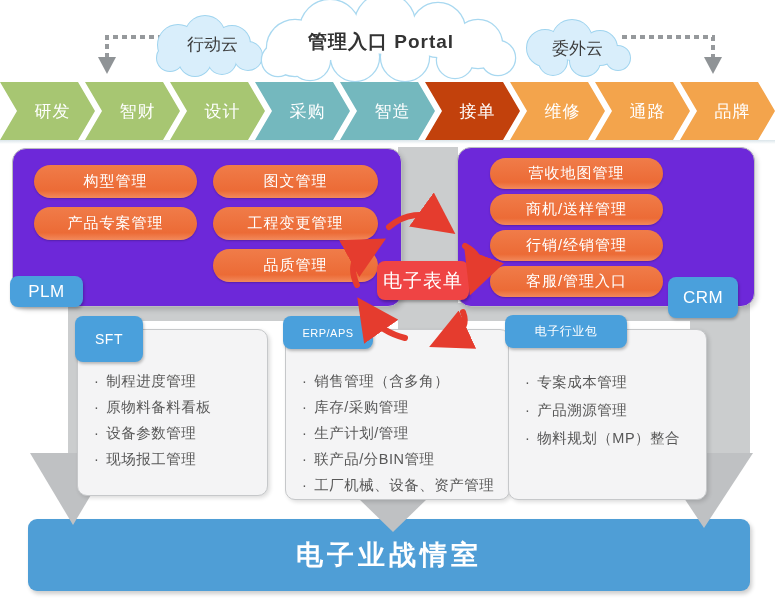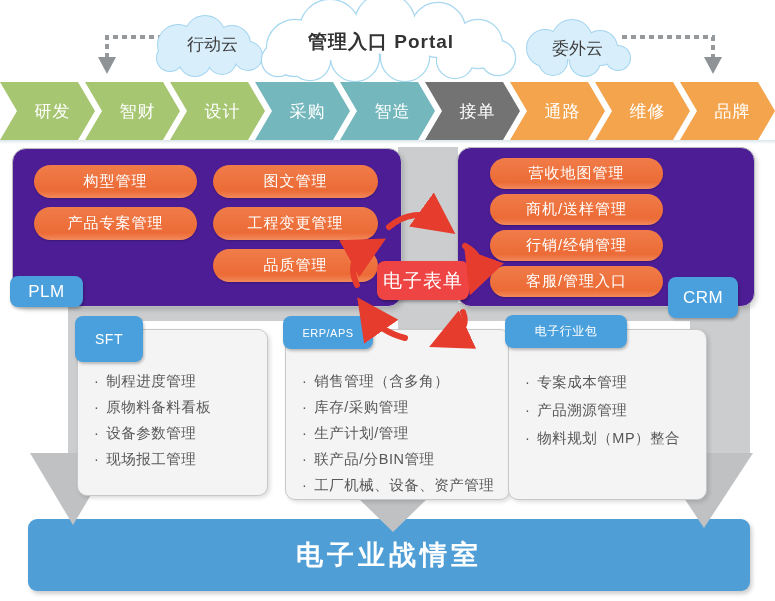--- a/index.html
+++ b/index.html
@@ -14,21 +14,21 @@
   
   #chevron-bar{position:absolute;left:0;top:82px;width:775px;height:58px;display:flex;z-index:2;}
   .chev{width:95px;height:58px;flex:0 0 95px;display:flex;align-items:center;justify-content:center;
         clip-path:polygon(0 0,calc(100% - 17px) 0,100% 50%,calc(100% - 17px) 100%,0 100%,17px 50%);
         color:#fff;font-size:17px;letter-spacing:1px;padding-left:10px;box-sizing:border-box;}
   .chev + .chev{margin-left:-10px;}
   #bar-shadow{position:absolute;left:0;top:140px;width:775px;height:4px;
         background:linear-gradient(180deg,rgba(150,180,195,.35),rgba(150,180,195,0));z-index:1;}
 
   
-  .bigbox{position:absolute;background:#4c1d95;border:1.5px solid #b9bcbe;border-radius:14px;
+  .bigbox{position:absolute;background:#6d28d9;border:1.5px solid #b9bcbe;border-radius:14px;
           box-shadow:2px 3px 5px rgba(0,0,0,.16);z-index:3;}
   .pill{position:absolute;border-radius:17px;color:#fff;font-size:15px;letter-spacing:1px;
         display:flex;align-items:center;justify-content:center;
         background:linear-gradient(180deg,#f07c49 0%,#ec6b36 78%,#f2895b 100%);
         box-shadow:0 1px 2px rgba(0,0,0,.22);}
   .tab{position:absolute;background:#4aa0dc;color:#fff;border-radius:8px;
        display:flex;align-items:center;justify-content:center;
        box-shadow:1px 2px 3px rgba(0,0,0,.25);z-index:4;font-size:17px;letter-spacing:.5px;}
 
   
@@ -153,28 +153,28 @@
       </div>
     <div class="chev" style="background: rgb(167, 198, 114);">
         <span>设计</span>
       </div>
     <div class="chev" style="background: rgb(116, 184, 190);">
         <span>采购</span>
       </div>
     <div class="chev" style="background: rgb(116, 184, 190);">
         <span>智造</span>
       </div>
-    <div class="chev" style="background: #737373;">
+    <div class="chev" style="background: #c2410c;">
         <span>接单</span>
+      </div>
+    <div class="chev" style="background: rgb(243, 164, 76);">
+        <span>维修</span>
       </div>
     <div class="chev" style="background: rgb(243, 164, 76);">
         <span>通路</span>
-      </div>
-    <div class="chev" style="background: rgb(243, 164, 76);">
-        <span>维修</span>
       </div>
     <div class="chev" style="background: rgb(243, 164, 76);">
         <span>品牌</span>
       </div>
   </div>
 
   <div class="bigbox" style="left:12px;top:148px;width:388px;height:157px;">
     <div class="pill" style="left:21px;top:16px;width:163px;height:33px;">构型管理</div>
     <div class="pill" style="left:21px;top:58px;width:163px;height:33px;">产品专案管理</div>
     <div class="pill" style="left:200px;top:16px;width:165px;height:33px;">图文管理</div>

